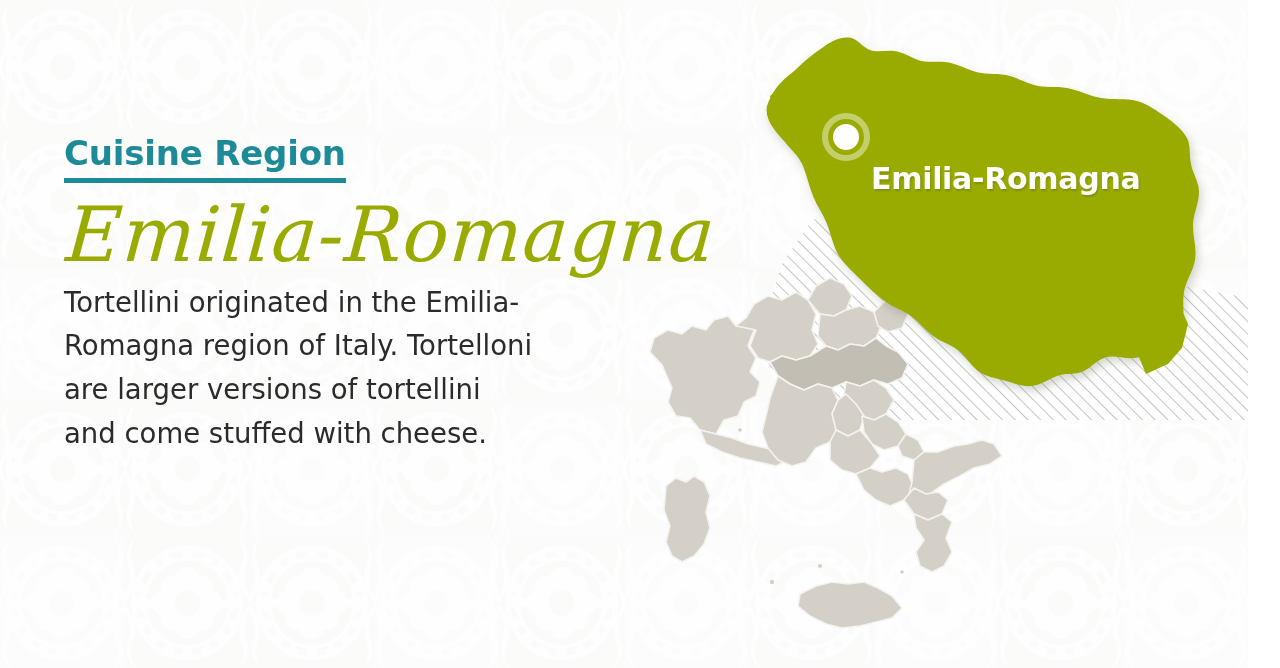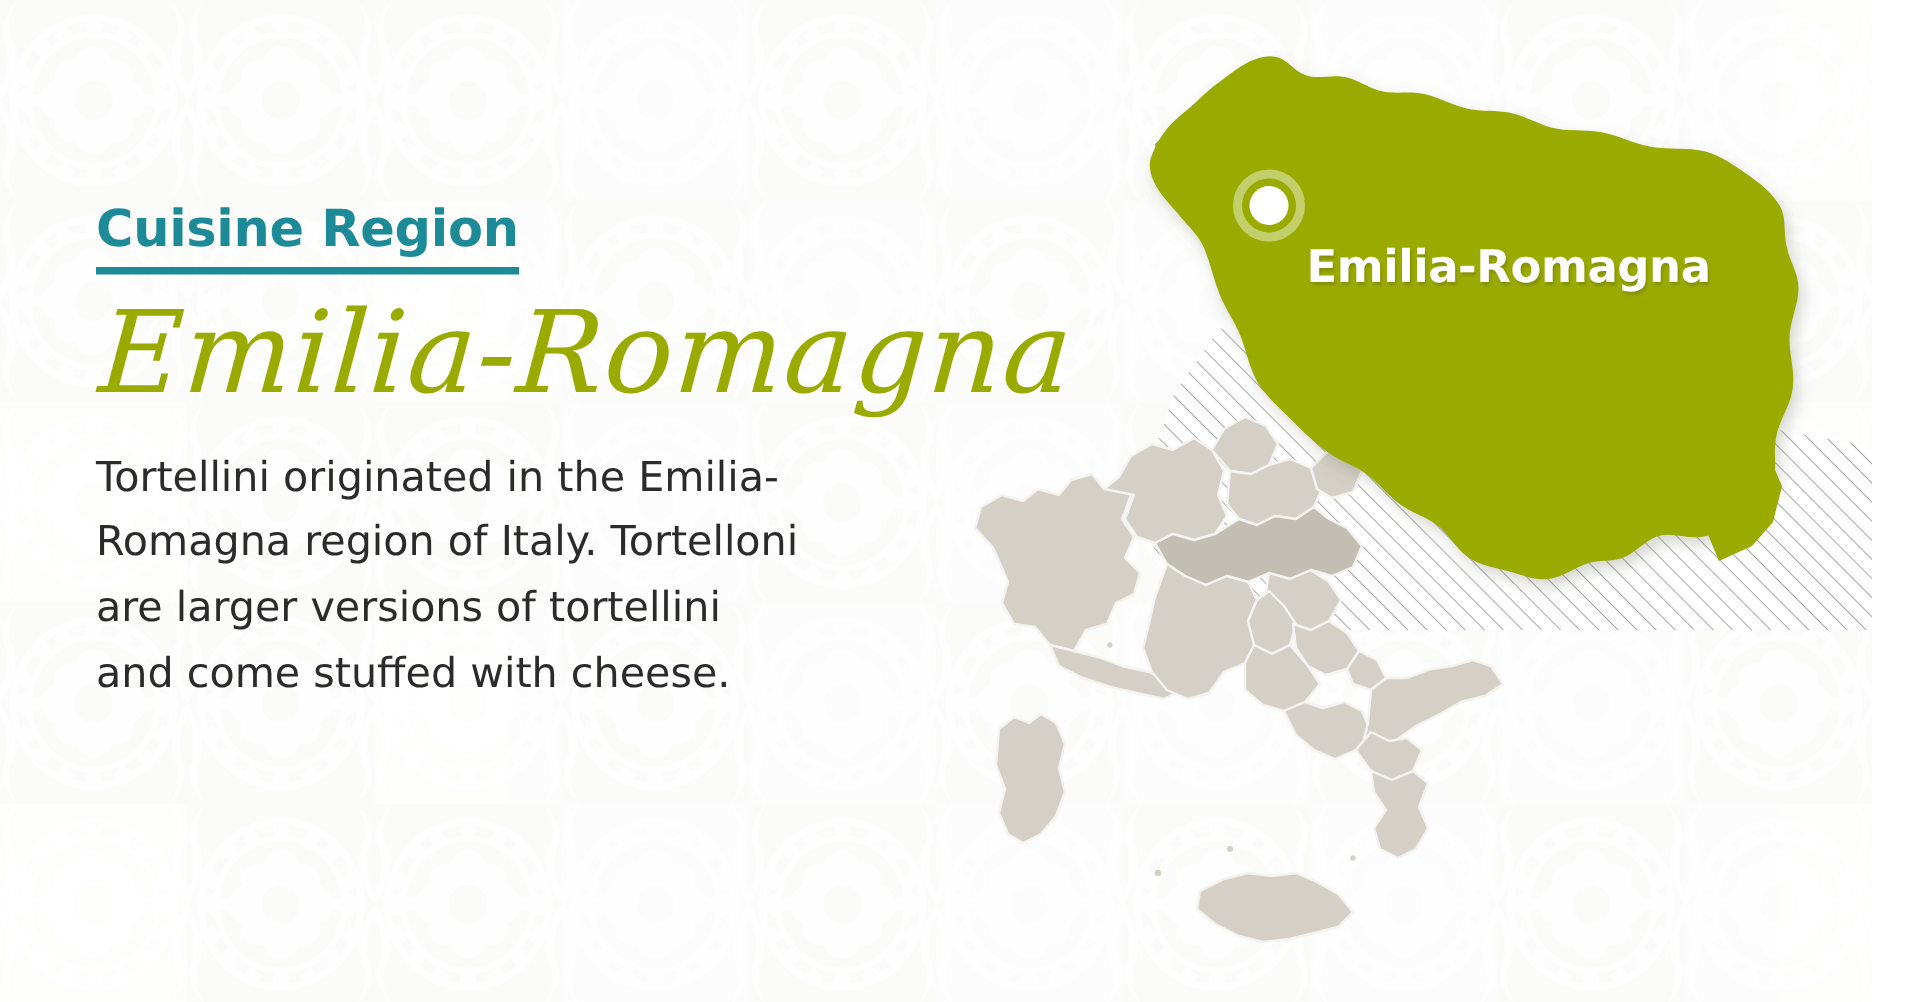--- a/index.html
+++ b/index.html
@@ -65,21 +65,21 @@
     transform-origin: left bottom;
   }
 
   #body-copy {
     color: #2b2b2b;
     font-family: "DejaVu Sans", sans-serif;
     font-size: 27.5px;
     line-height: 1.59;
     font-weight: normal;
     width: 470px;
-    margin-top: 24px;
+    margin-top: 8px;
   }
 
   
   #map-area {
     position: absolute;
     left: 620px;
     top: 0;
     width: 660px;
     height: 668px;
     z-index: 4;

